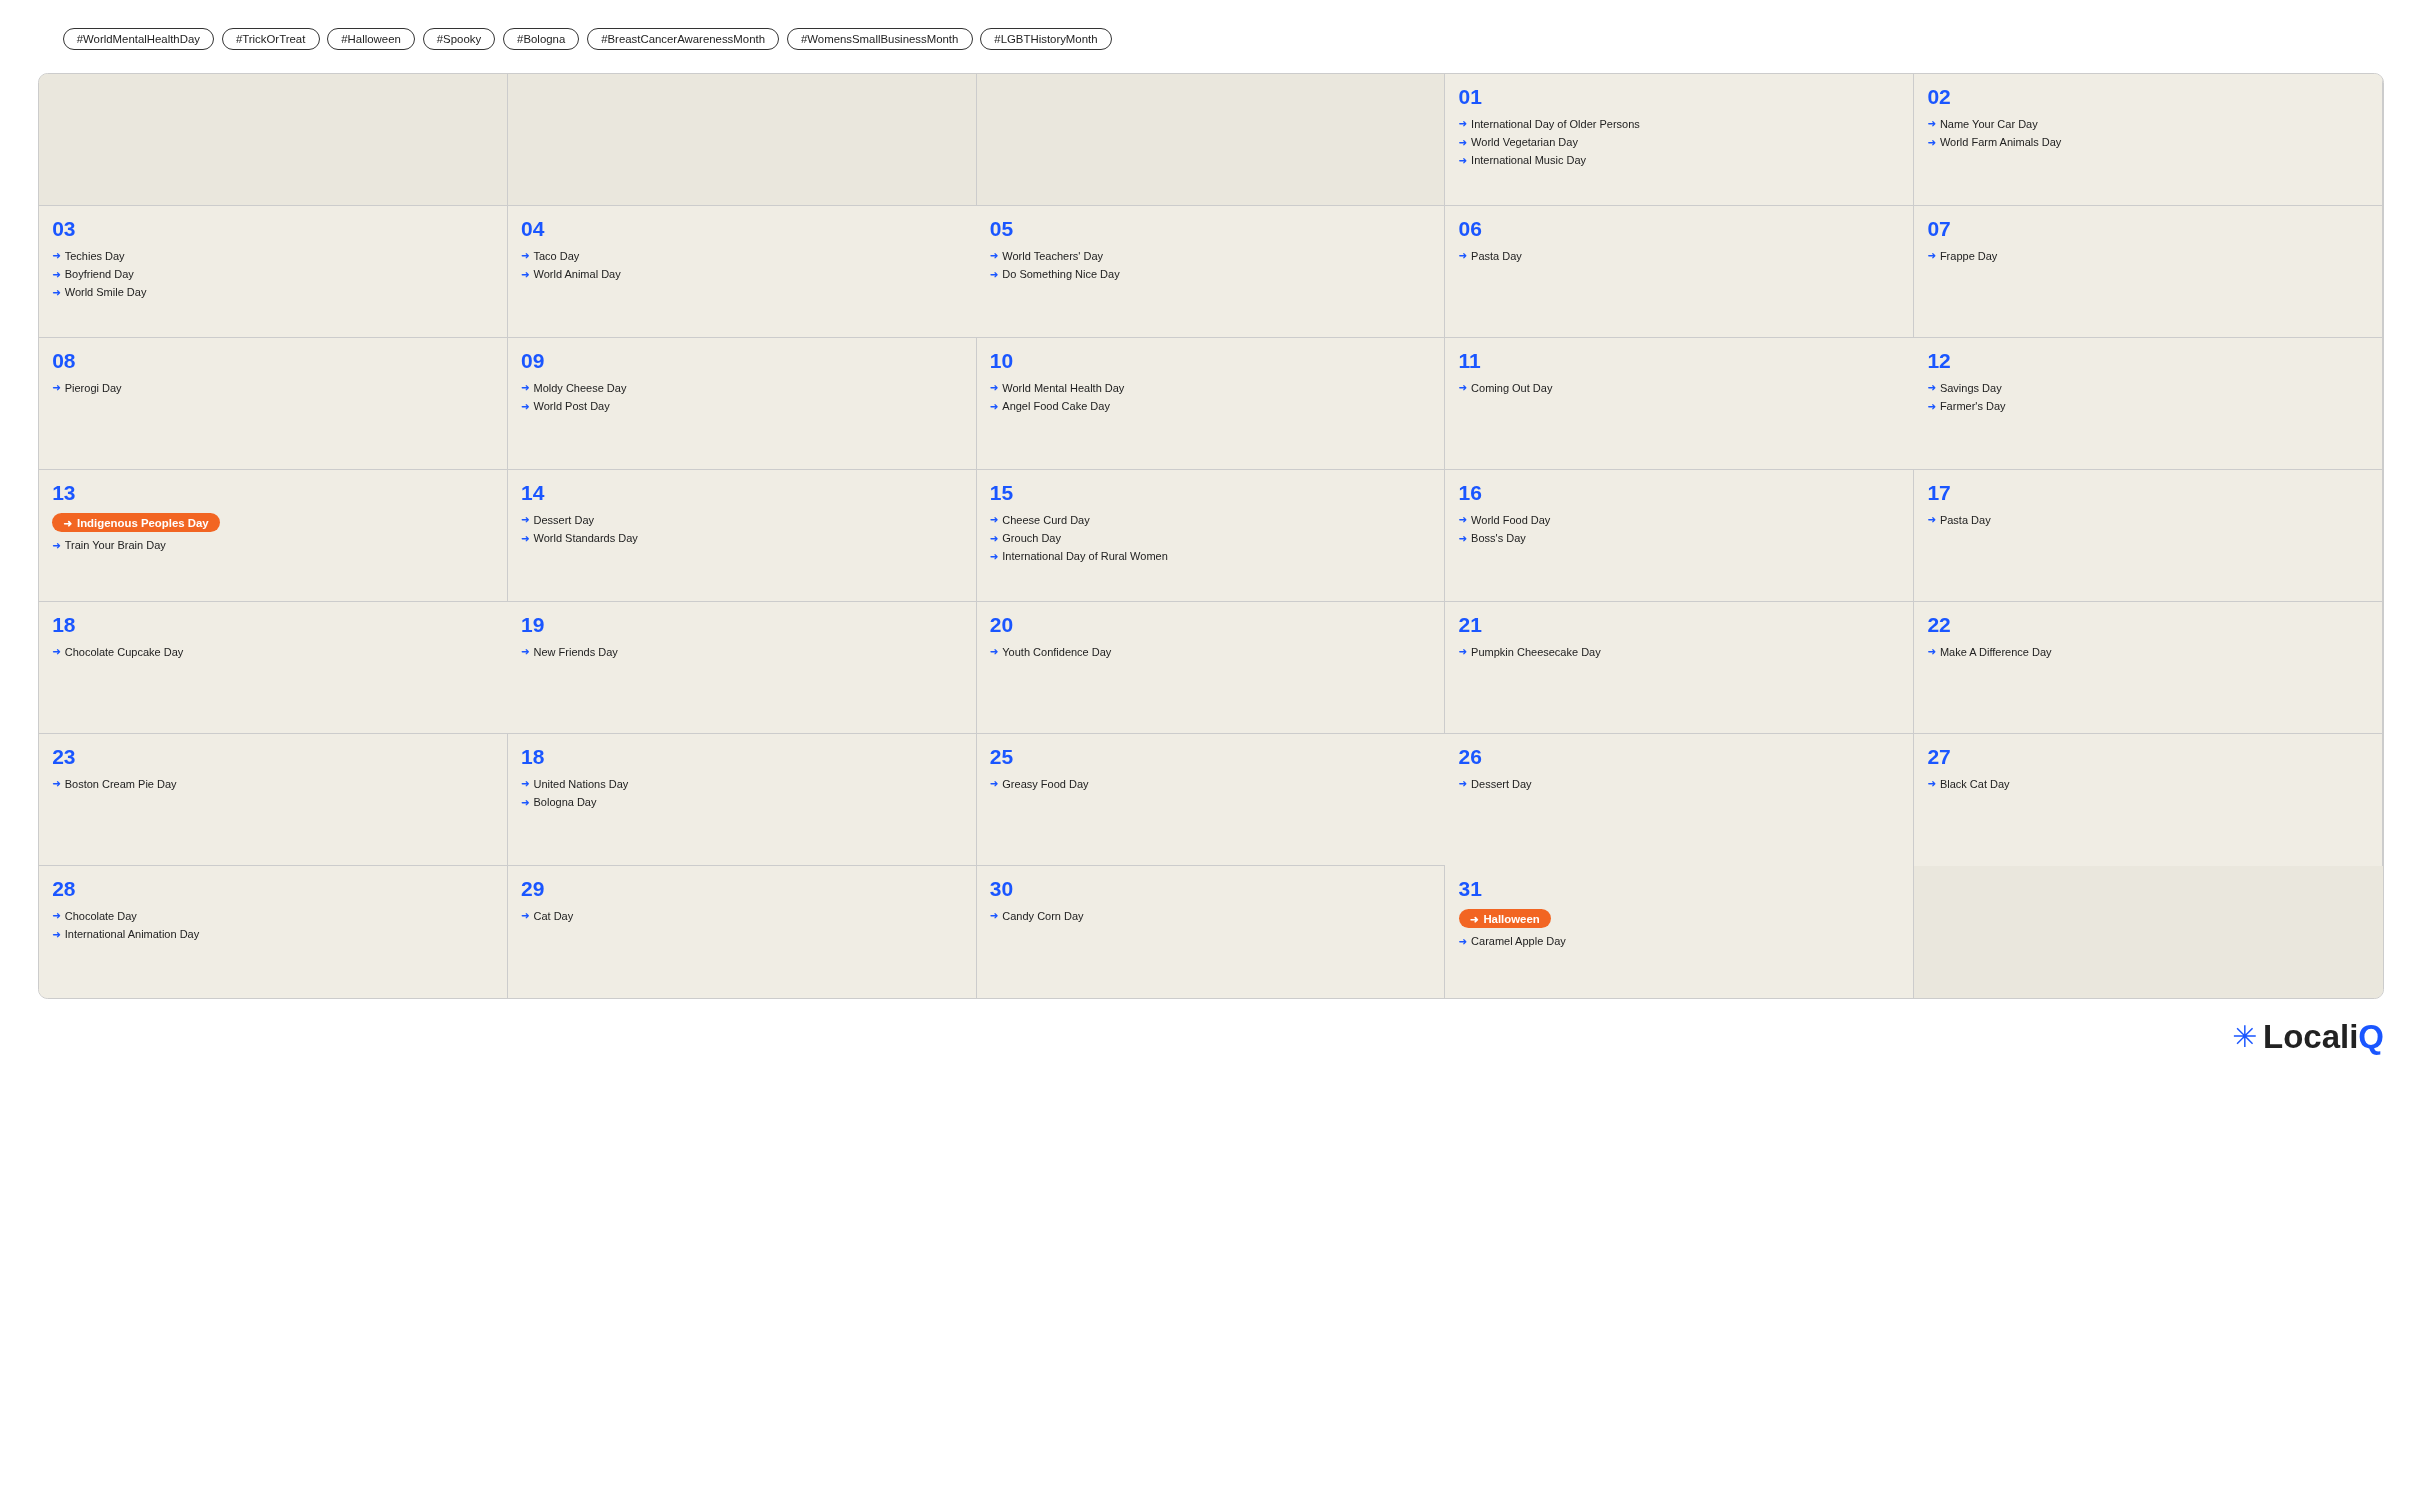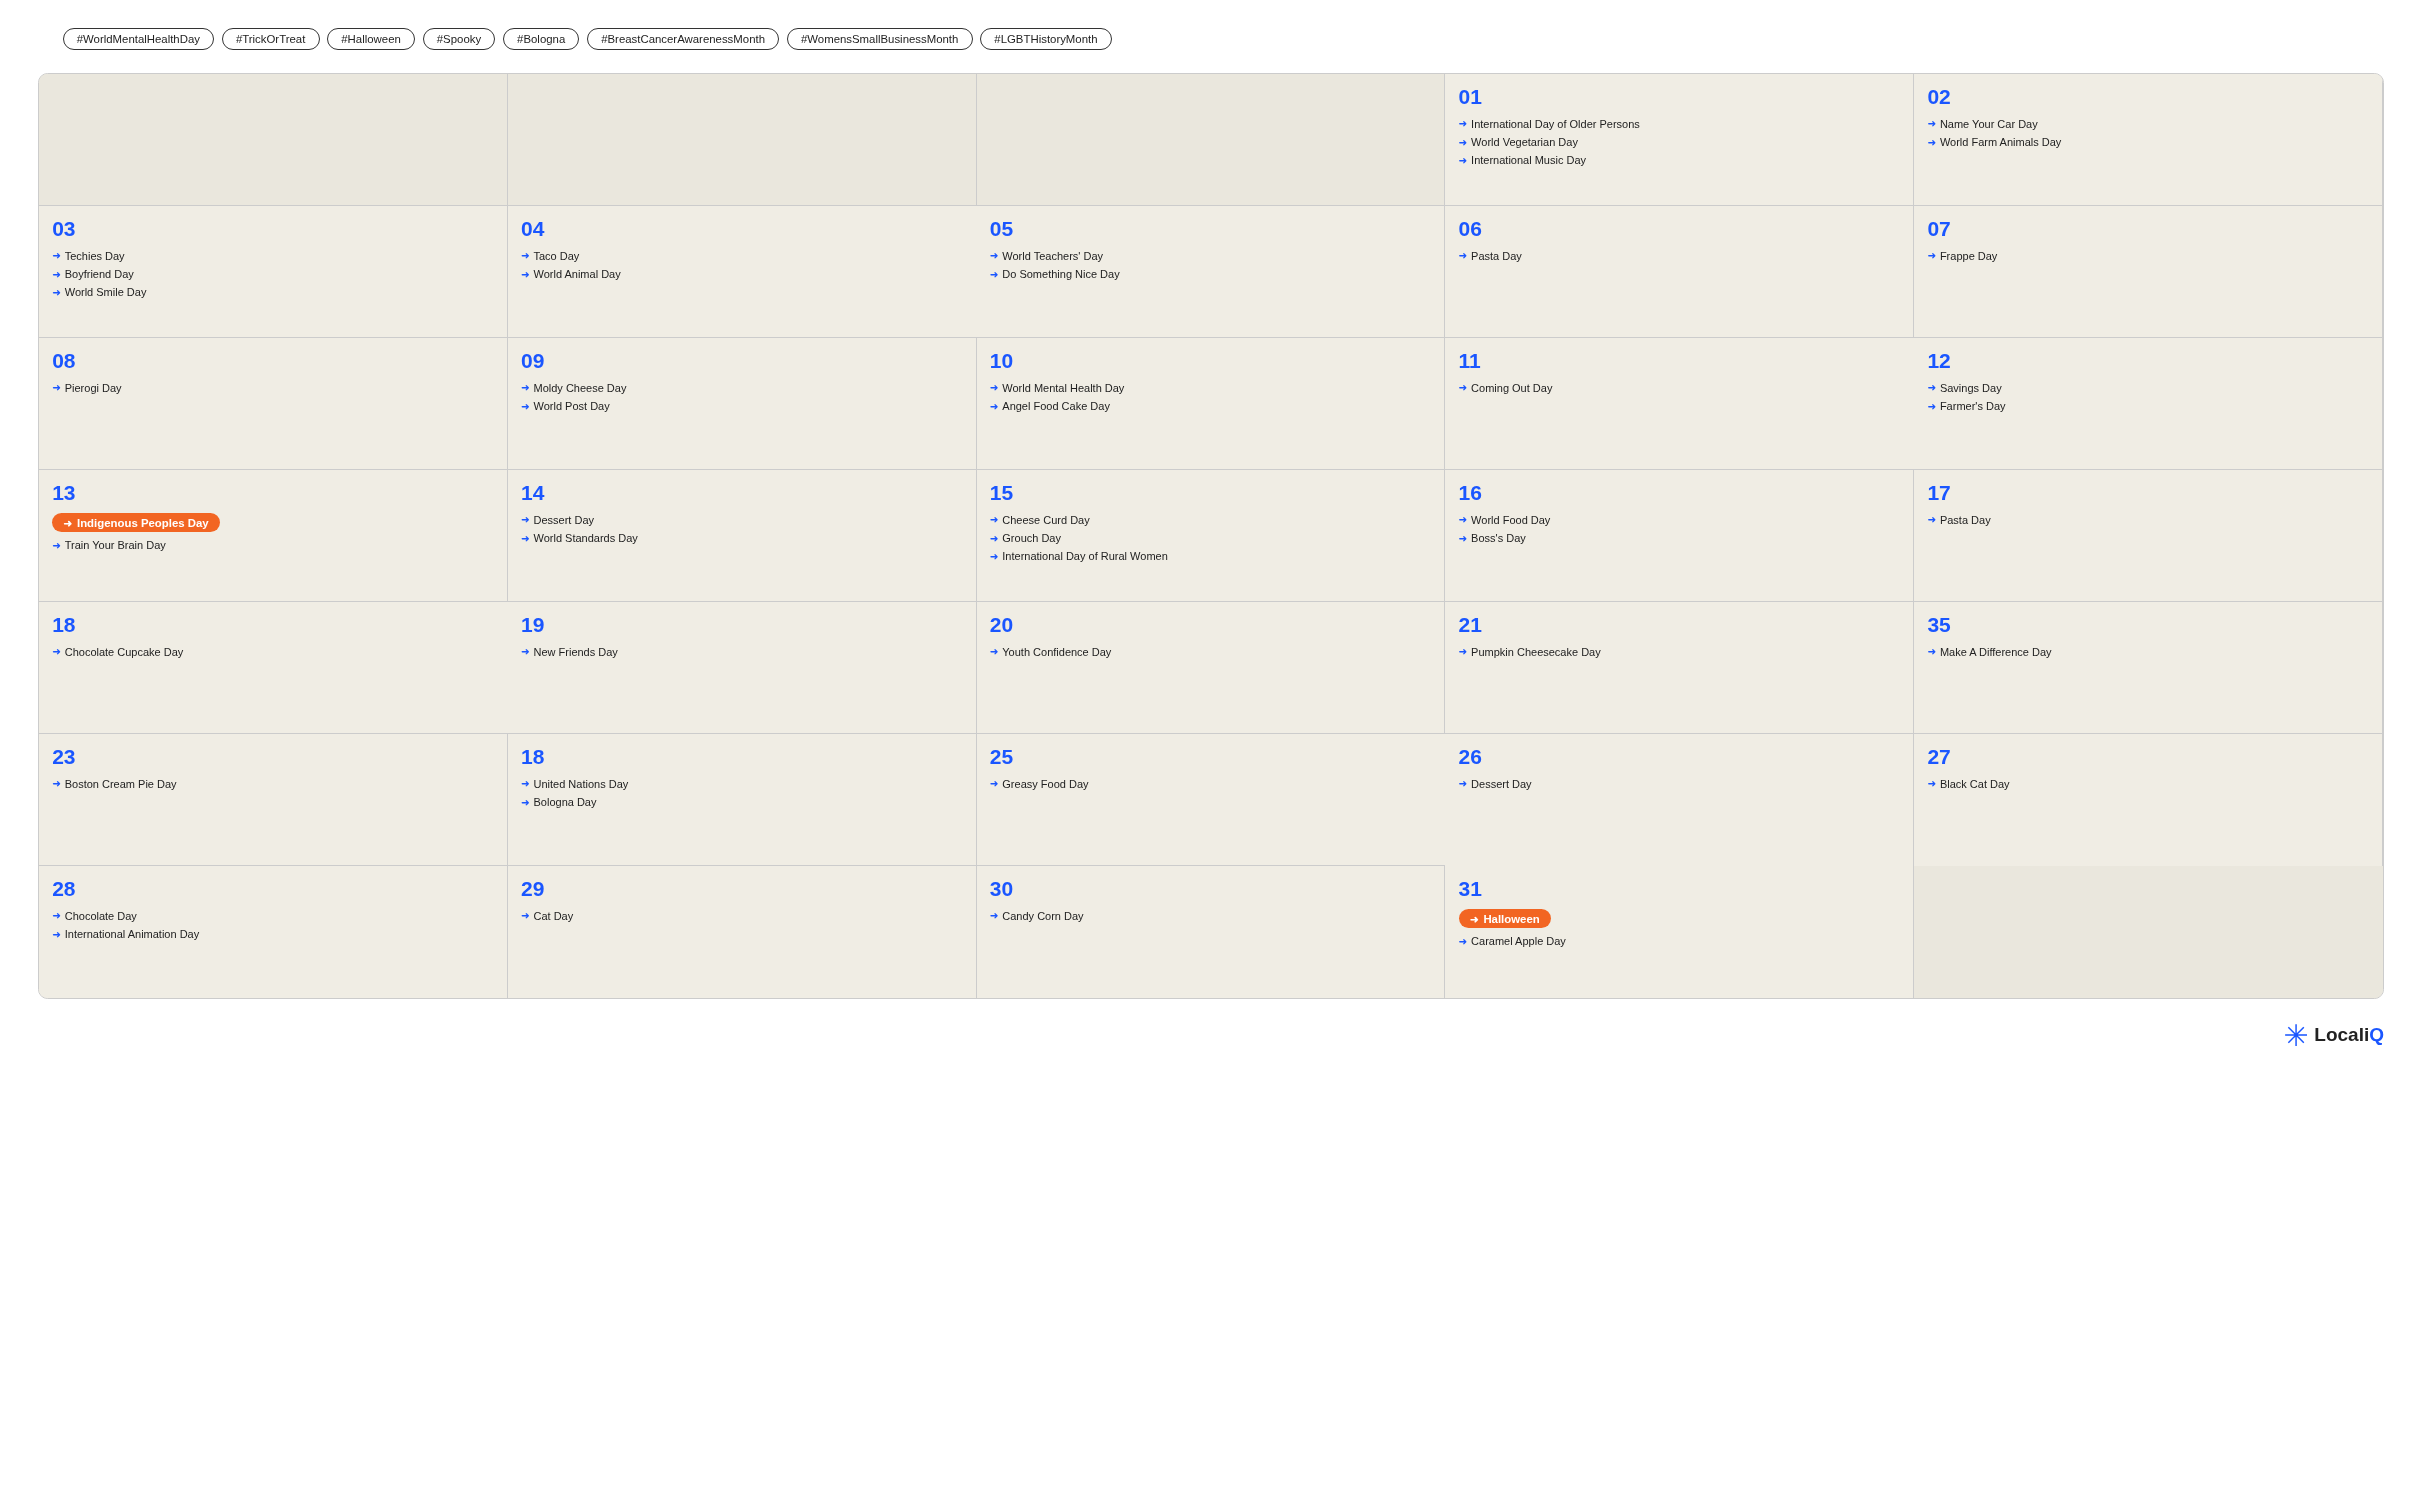--- a/index.html
+++ b/index.html
@@ -336,21 +336,21 @@
         </div>
       </div>
       <div class="cell">
         <div class="day-number">21</div>
         <div class="event">
           <span class="event-arrow">➜</span>
           <span>Pumpkin Cheesecake Day</span>
         </div>
       </div>
       <div class="cell">
-        <div class="day-number">35</div>
+        <div class="day-number">22</div>
         <div class="event">
           <span class="event-arrow">➜</span>
           <span>Make A Difference Day</span>
         </div>
       </div>
       <div class="cell">
         <div class="day-number">23</div>
         <div class="event">
           <span class="event-arrow">➜</span>
           <span>Boston Cream Pie Day</span>
@@ -420,16 +420,16 @@
           <span class="event-arrow">➜</span>
           <span>Caramel Apple Day</span>
         </div></div>
       <div class="cell empty last-row"></div>
     </div>
 </div>
 
 <div class="footer">
   <div class="logo-container">
     <span style="color:#1a56ff; font-size:30px;">✳</span>
-    <span style="font-size:19px; font-weight:700; color:#222;">Locali<span style="color:#1a56ff;">Q</span></span>
+    <span style="font-size:33px; font-weight:700; color:#222;">Locali<span style="color:#1a56ff;">Q</span></span>
   </div>
 </div>
 
 
 </body></html>

